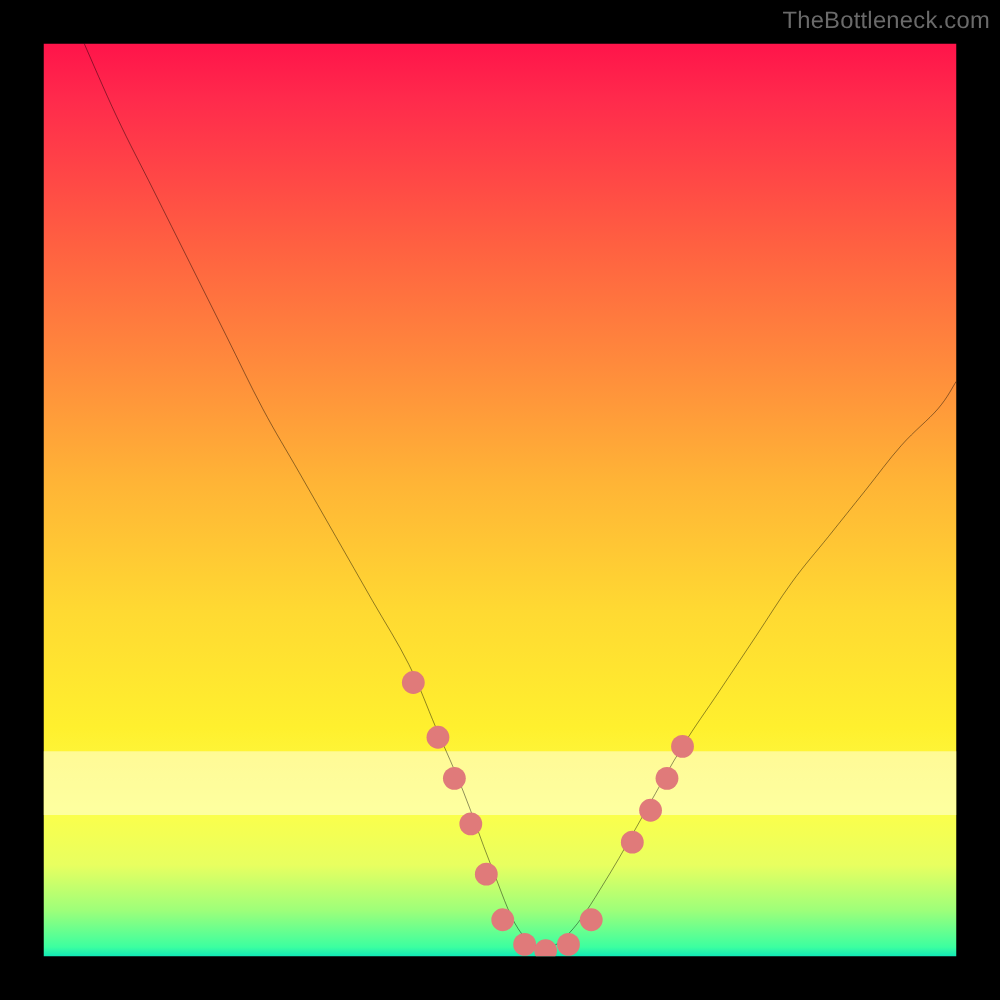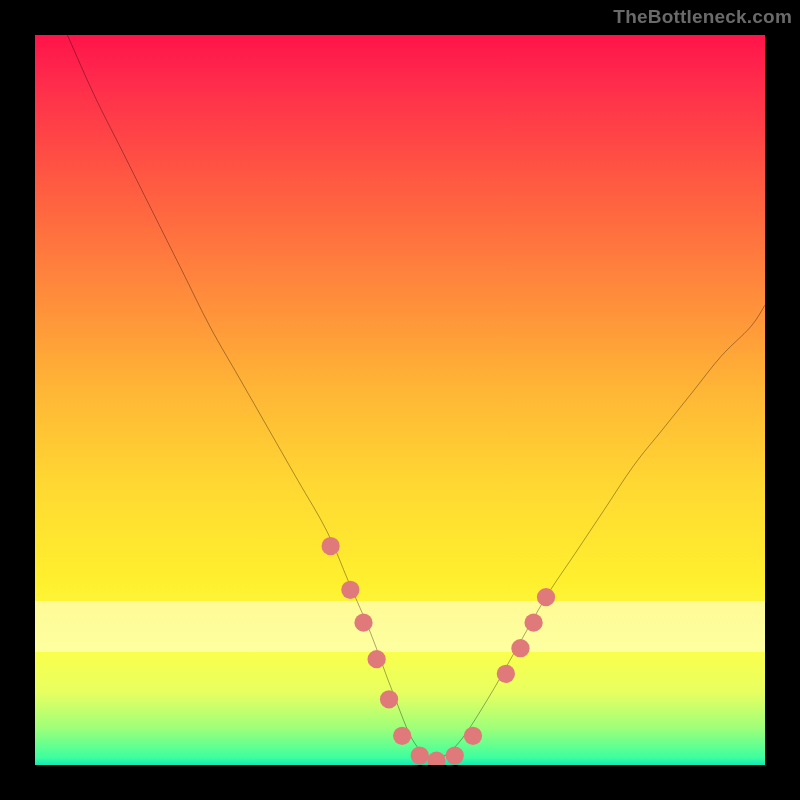--- a/index.html
+++ b/index.html
@@ -63,21 +63,21 @@
     left: 0;
     width: 100%;
     height: 100%;
   }
   .watermark {
     position: absolute;
     top: 6px;
     right: 8px;
     color: #6a6a6a;
     font-size: 19px;
-    font-weight: 700;
+    font-weight: 400;
     letter-spacing: 0.2px;
     text-align: center;
   }
 </style>
 </head>
 <body>
 
 <div class="chart-wrap">
   <div class="plot-area">
     <div class="gradient-bg"></div>

